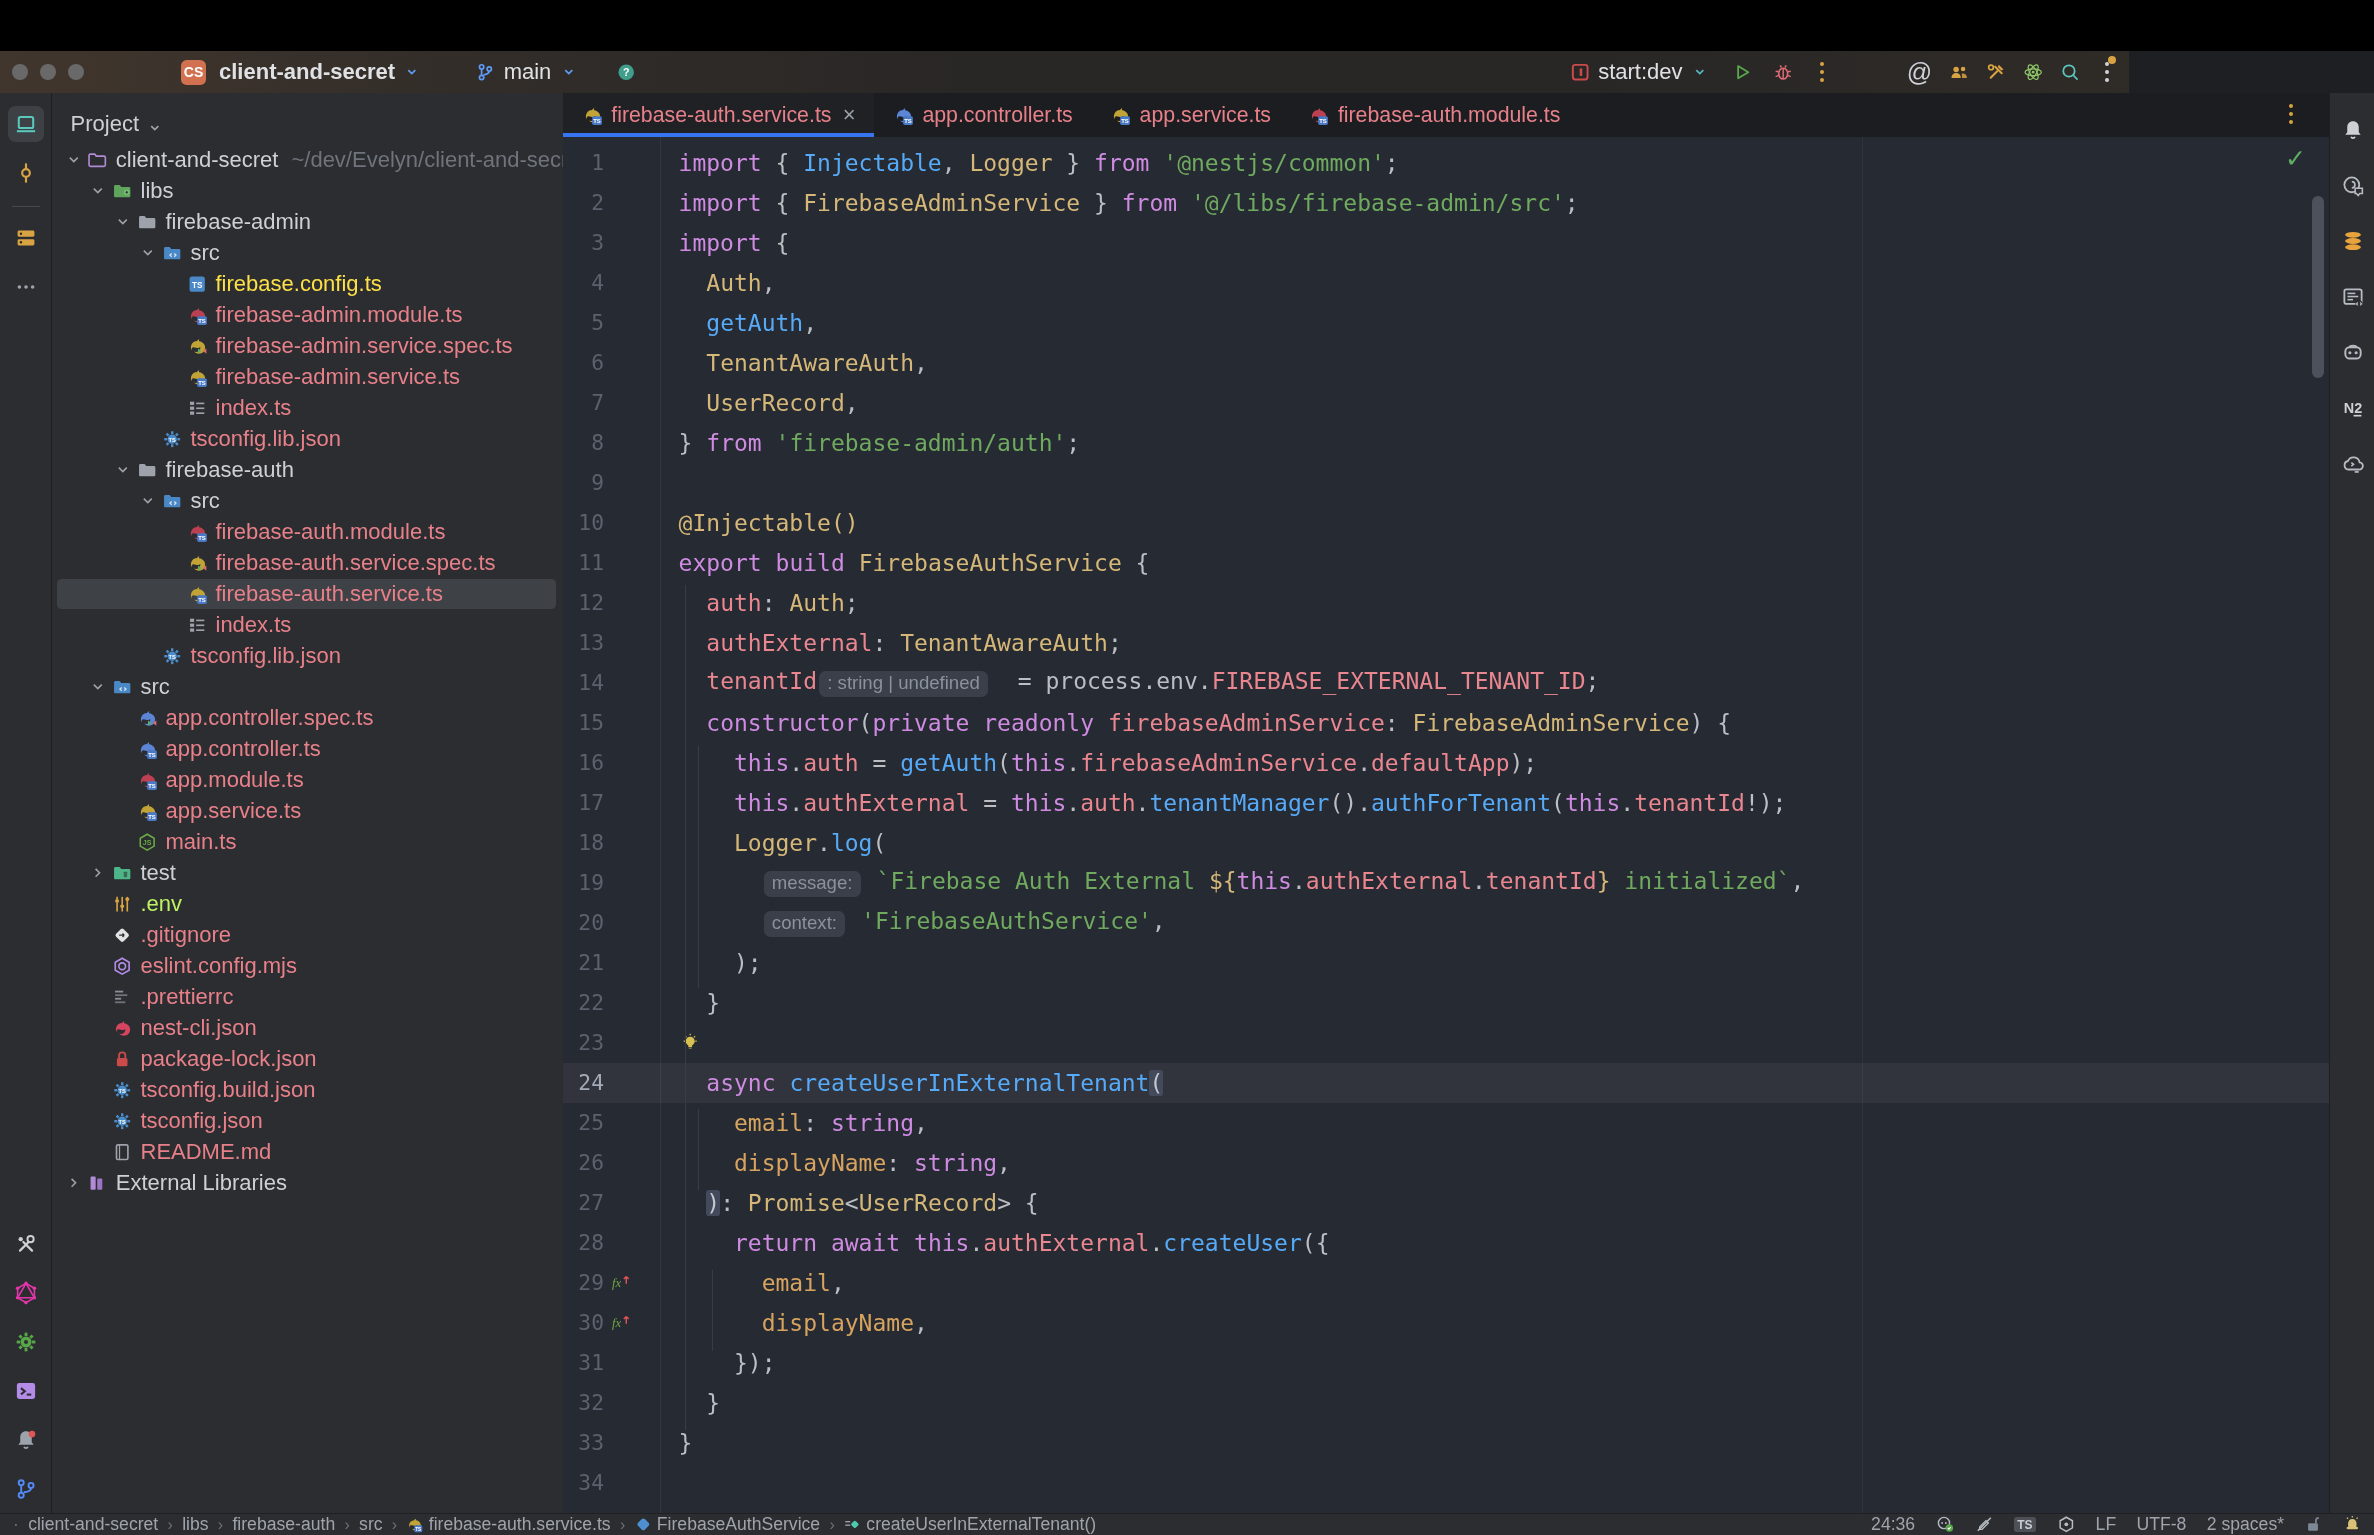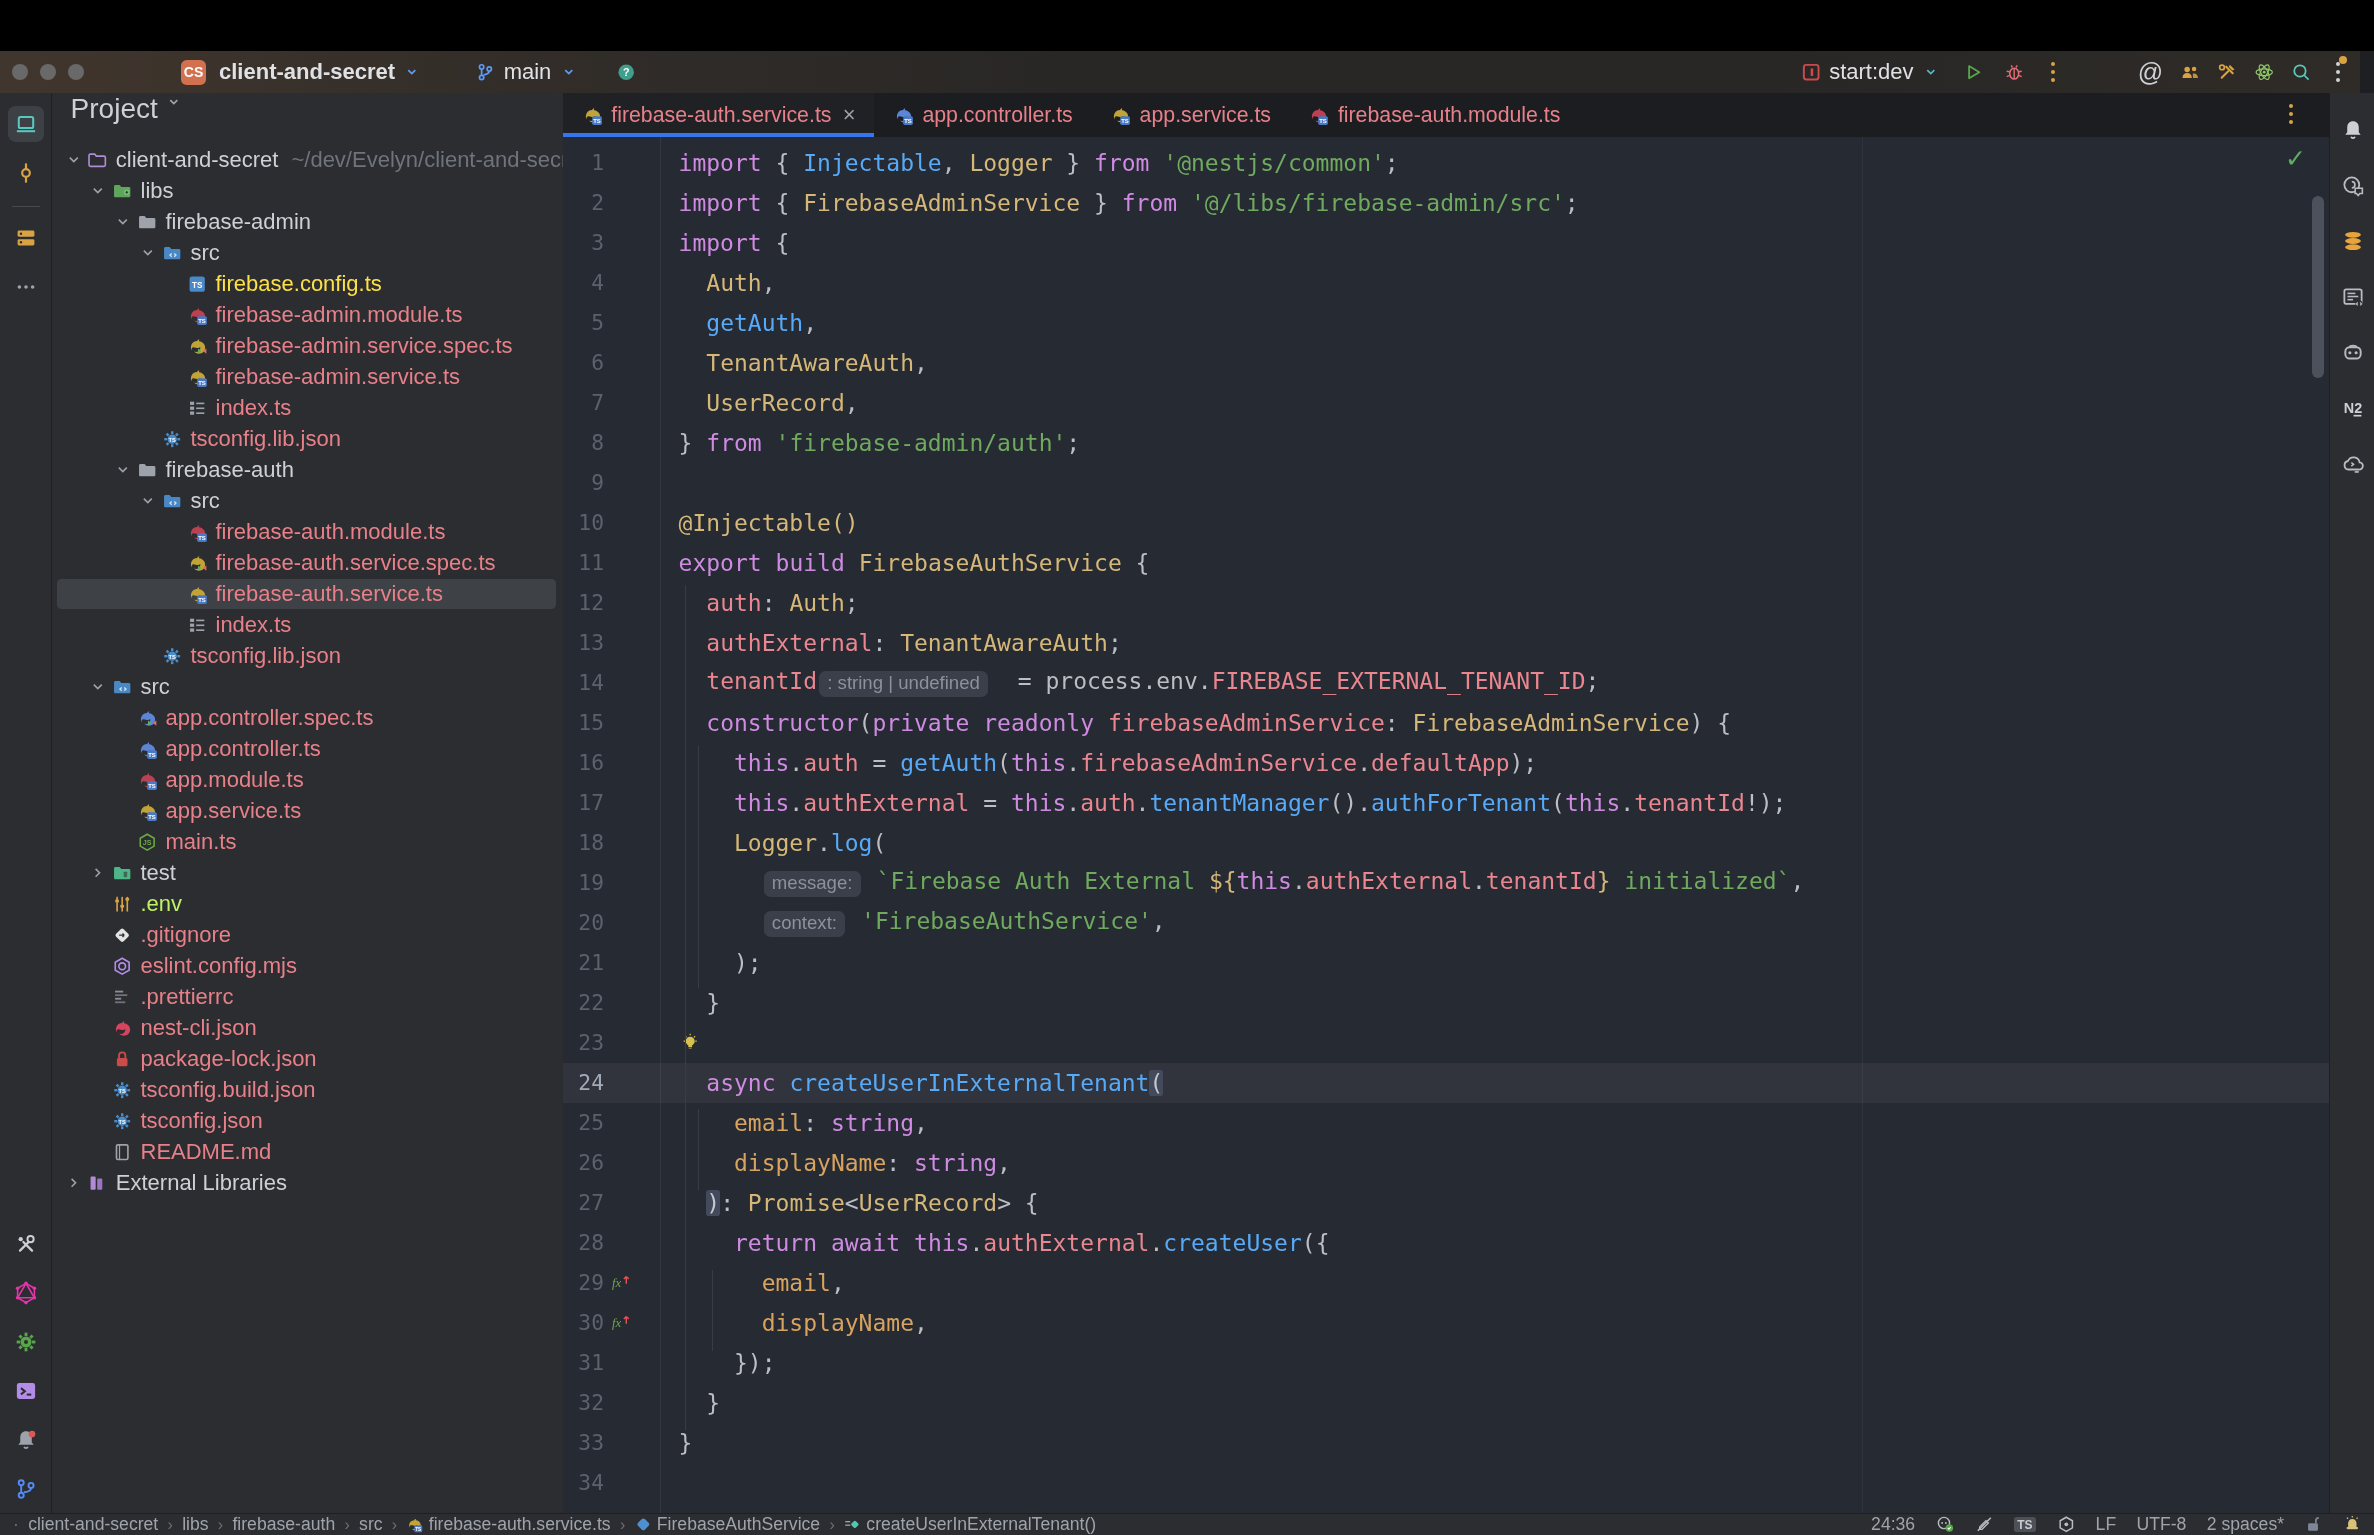--- a/index.html
+++ b/index.html
@@ -6,21 +6,21 @@
   body{width:2375px;height:1535px;position:relative;overflow:hidden;background:#1e1f22;
        font-family:"Liberation Sans",sans-serif;color:#ced0d6;-webkit-font-smoothing:antialiased}
   .abs{position:absolute}
   .ic{display:inline-flex;align-items:center;justify-content:center;flex:none}
   .ic svg{width:20.4px;height:20.4px;display:block}
   .ic.big svg{width:24px;height:24px}
   .ic.small svg{width:17.6px;height:17.6px}
 
   
   #titlebar-black{left:0;top:0;width:2375px;height:51px;background:#000}
-  #titlebar{left:0;top:51px;width:2360px;height:42px;
+  #titlebar{left:0;top:51px;width:2129px;height:42px;
     background:linear-gradient(90deg,#41362d 0%,#322d29 22%,#292726 45%,#282726 75%,#2f2b27 100%);
     display:flex;align-items:center;font-size:22px;color:#dfe1e5}
   .traffic{width:16px;height:16px;border-radius:50%;background:#696969;margin-left:12px;flex:none}
   .cs-chip{width:25px;height:25px;border-radius:5.6px;background:#d2714f;color:#fff;font-size:14px;
     font-weight:bold;display:flex;align-items:center;justify-content:center;margin-left:97px}
   .tb-item{display:flex;align-items:center;gap:8.3px;margin-left:13px;cursor:default}
   .tb-gap{flex:1}
   .kebab{display:flex;flex-direction:column;gap:3.7px;padding:0 11px;position:relative}
   .kebab i{width:4.2px;height:4.2px;border-radius:50%;background:#d9a343;display:block}
   .kebab.white i{background:#cfd2d8}
@@ -32,21 +32,21 @@
   #leftstrip .slot{width:36px;height:36px;border-radius:7.4px;display:flex;align-items:center;justify-content:center;margin-top:13px}
   #leftstrip .slot.sel{background:#3d4045}
   #leftstrip .divider{width:28px;height:0.9px;background:#46484c;margin-top:15px}
   #leftstrip .bottom{margin-top:auto;display:flex;flex-direction:column;align-items:center;margin-bottom:5.6px}
   #rightstrip{top:93px;right:0;width:45px;bottom:22px;background:#2b2d30;border-left:0.9px solid #1e1f22;
     display:flex;flex-direction:column;align-items:center}
   #rightstrip .slot{width:37px;height:37px;display:flex;align-items:center;justify-content:center;margin-top:18.6px}
 
   
   #panel{top:93px;left:52px;width:511px;bottom:22px;background:#2b2d30;overflow:hidden}
-  #panel-header{height:44px;display:flex;align-items:flex-start;padding-left:18.6px;gap:7.4px;font-size:28px;color:#ced0d6}
+  #panel-header{height:44px;display:flex;align-items:flex-end;padding-left:18.6px;gap:7.4px;font-size:22px;color:#ced0d6}
   #tree{padding-top:7.4px;font-size:22px}
   .trow{height:31px;display:flex;align-items:center;white-space:nowrap;position:relative}
   .trow .hl{position:absolute;left:4.6px;right:7.4px;top:0.9px;bottom:0.9px;border-radius:4.6px;background:#3e4145}
   .trow>*{position:relative}
   .tchev{width:24px;flex:none;display:flex;justify-content:center}
   .ticon{width:24px;flex:none;display:flex;justify-content:center;margin-right:6.5px}
   .tlab.w{color:#ced0d6}.tlab.m{color:#e8808a}.tlab.g{color:#fde047}.tlab.o{color:#bef264}
   .tsfx{color:#6e737c;margin-left:13px}
 
   

